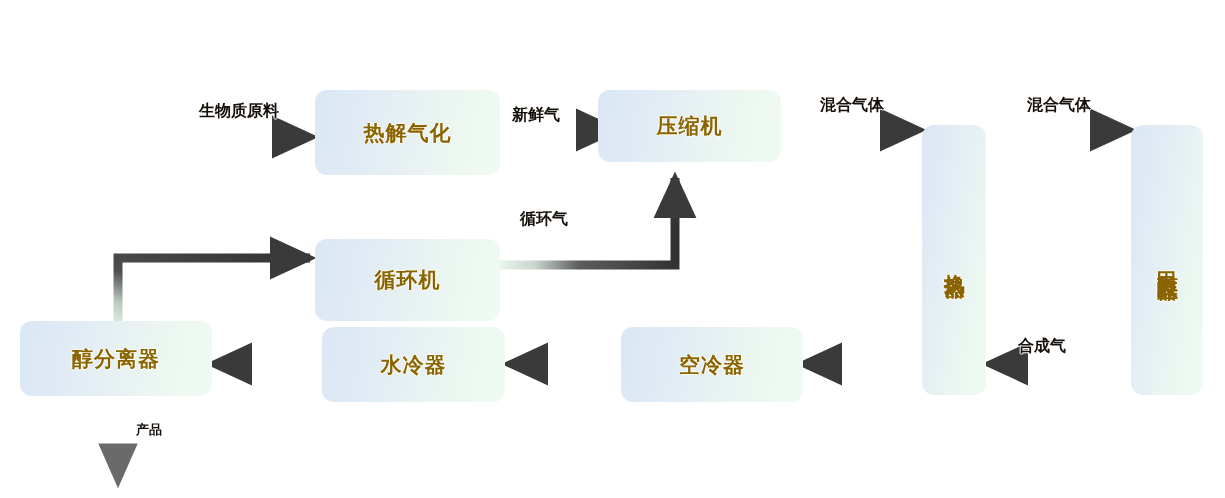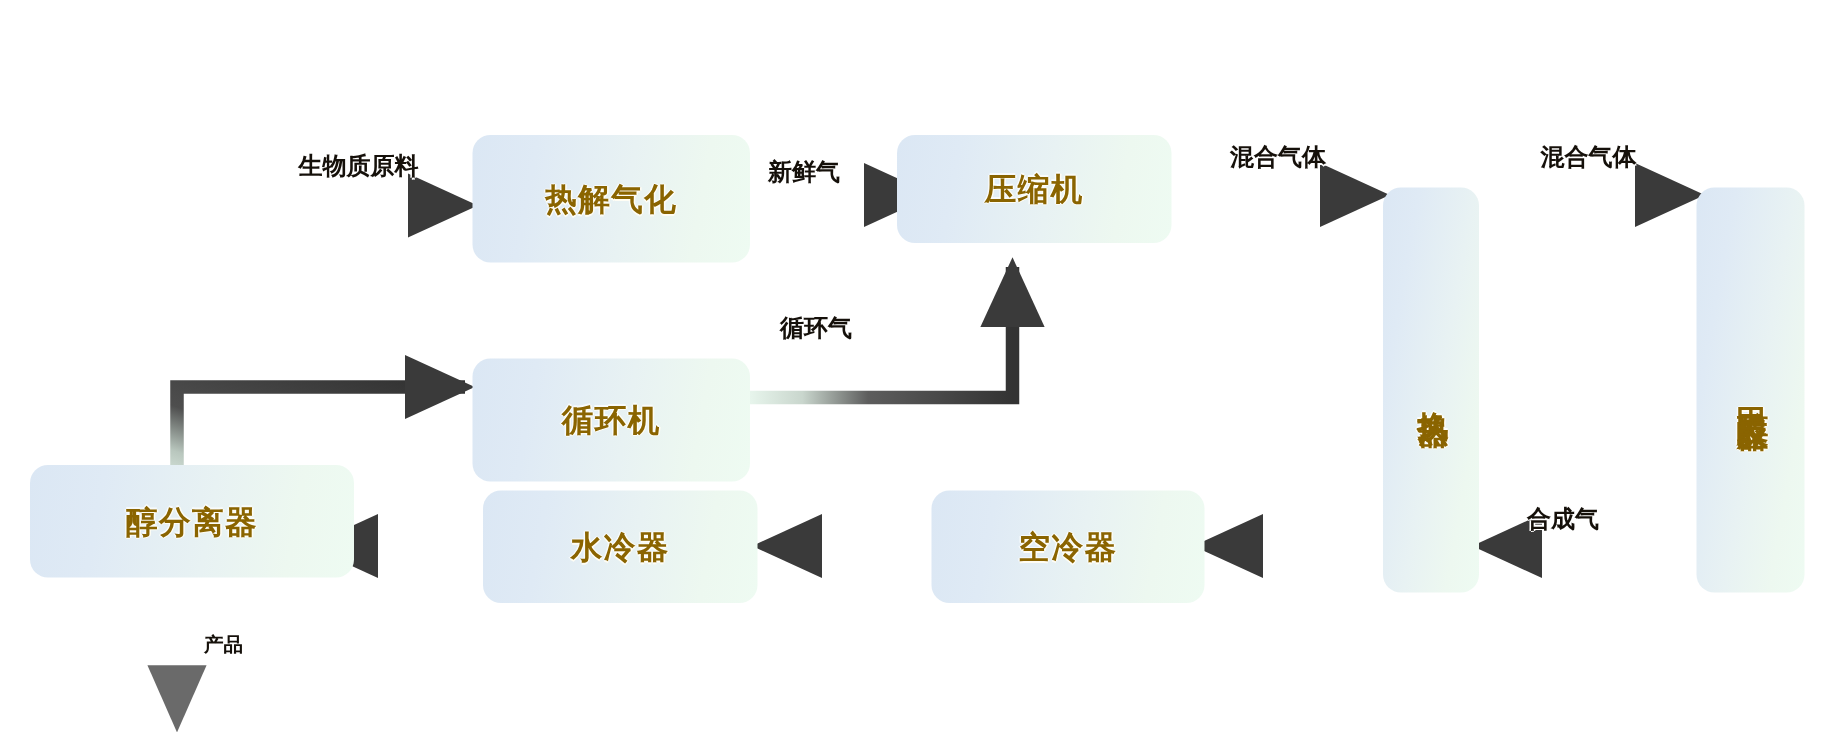--- a/index.html
+++ b/index.html
@@ -150,21 +150,21 @@
   </div>
 
   <div class="unit-box" style="left:621px; top:327px; width:182px; height:75px;">
     <span class="unit-label">空冷器</span>
   </div>
 
   <div class="unit-box" style="left:322px; top:327px; width:183px; height:75px;">
     <span class="unit-label">水冷器</span>
   </div>
 
-  <div class="unit-box" style="left:20px; top:310px; width:216px; height:75px;text-align:center;">
+  <div class="unit-box" style="left:20px; top:321px; width:192px; height:75px;text-align:center;">
     <span class="unit-label">醇分离器</span>
   </div>
 
   <div class="stream-label" style="left:199px; top:90px;margin-top:11px;">生物质原料</div>
 
   <div class="stream-label" style="left:512px; top:105px;">新鲜气</div>
 
   <div class="stream-label" style="left:820px; top:95px;">混合气体</div>
 
   <div class="stream-label" style="left:1027px; top:95px;">混合气体</div>

